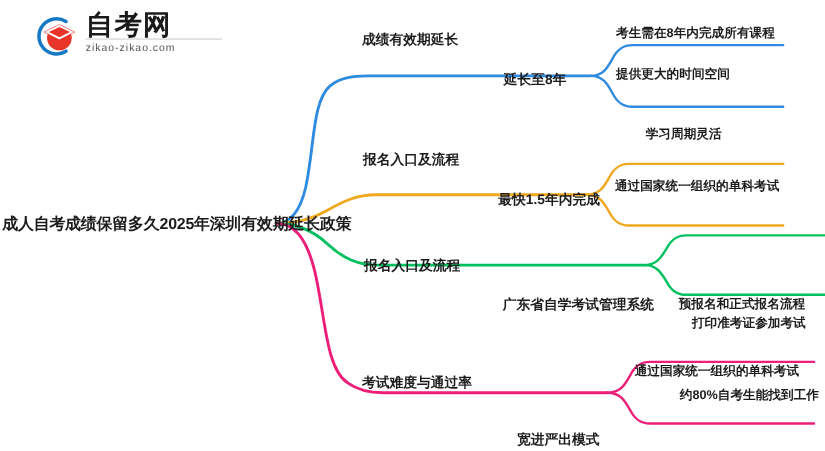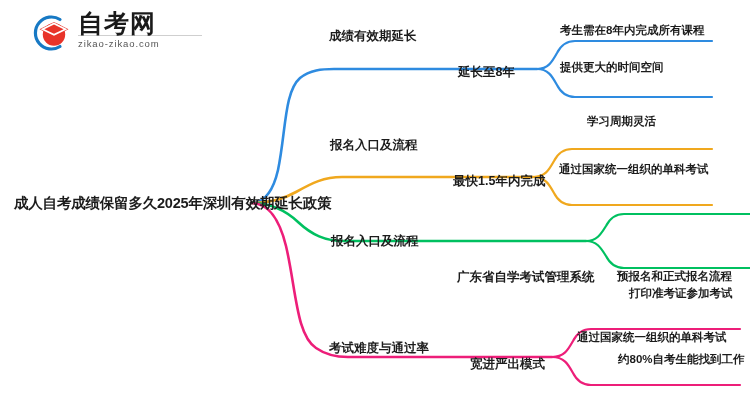--- a/index.html
+++ b/index.html
@@ -80,21 +80,21 @@
   .node {
     position: absolute;
     white-space: nowrap;
     color: #1c1c1c;
     font-family: "Liberation Sans", "DejaVu Sans", sans-serif;
   }
   .root-node {
     font-size: 14.5px;
     font-weight: bold;
     letter-spacing: -0.2px;
-    left: 14px;
+    left: 2px;
     top: 194px;
   }
   .lvl1 {
     font-size: 12.5px;
     font-weight: bold;
   }
   .lvl2 {
     font-size: 12.5px;
     font-weight: bold;
     margin-top: 36px;
@@ -164,17 +164,17 @@
   <div class="node lvl2" style="left:453px; top:137px;">最快1.5年内完成</div>
   <div class="node leaf" style="left:587px; top:114px;">学习周期灵活</div>
   <div class="node leaf" style="left:559px; top:162px;">通过国家统一组织的单科考试</div>
 
   <div class="node lvl1" style="left:331px; top:233px;text-align:center;">报名入口及流程</div>
   <div class="node lvl2" style="left:457px; top:233px;">广东省自学考试管理系统</div>
   <div class="node leaf" style="left:617px; top:226px;margin-top:43px;">预报名和正式报名流程</div>
   <div class="node leaf" style="left:629px; top:286px;">打印准考证参加考试</div>
 
   <div class="node lvl1" style="left:329px; top:340px;text-align:center;">考试难度与通过率</div>
-  <div class="node lvl2" style="left:470px; top:320px;">宽进严出模式</div>
+  <div class="node lvl2" style="left:470px; top:356px;">宽进严出模式</div>
   <div class="node leaf" style="left:577px; top:312px;margin-top:18px;">通过国家统一组织的单科考试</div>
   <div class="node leaf" style="left:590px; top:352px;padding-left:28px;">约80%自考生能找到工作</div>
 
 </div>
 
 </body></html>

